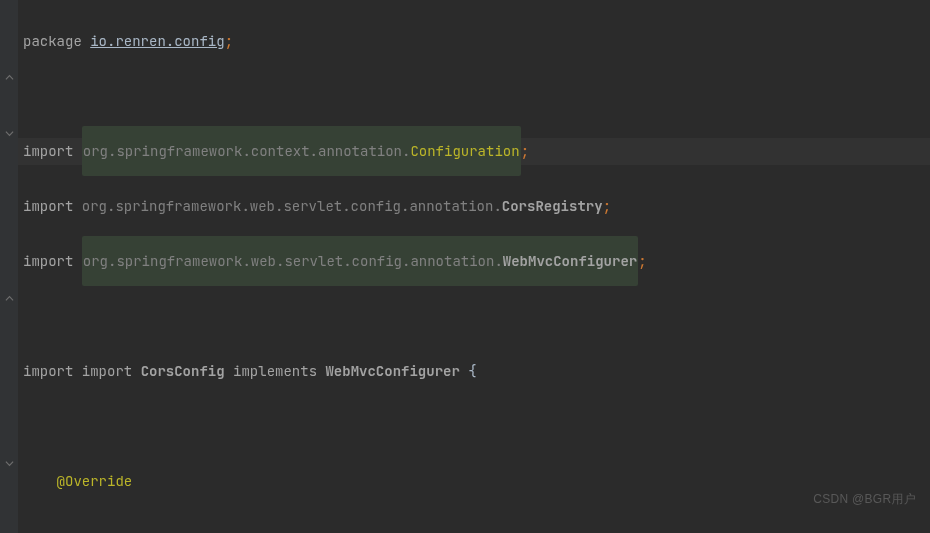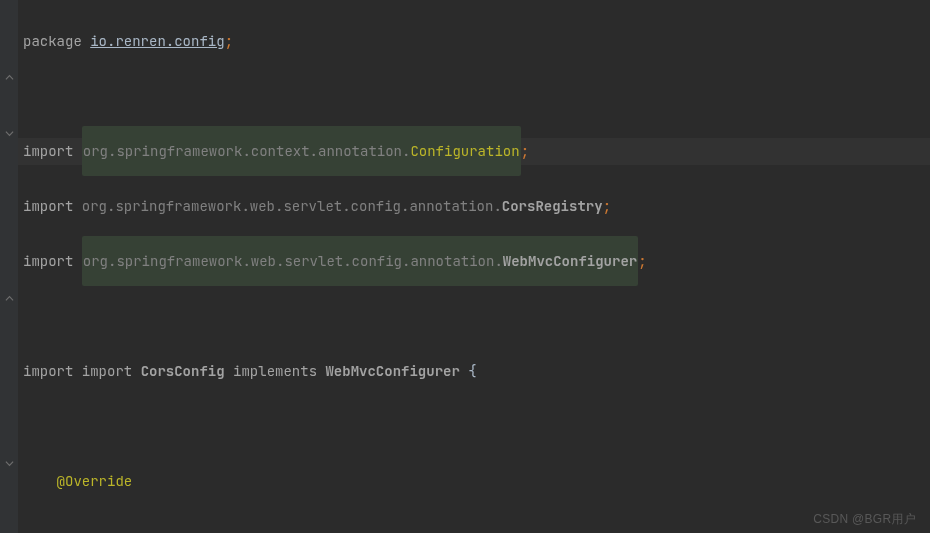--- a/index.html
+++ b/index.html
@@ -45,21 +45,21 @@
   .kw { color: #a3a3a3; }
   .pkg { color: #a9b7c6; text-decoration: underline; }
   .unused { color: #808080; }
   .cls { color: #a3a3a3; font-weight: bold; }
   .ann { color: #bbb529; }
   .semi { color: #cc7832; }
   .brace { color: #a9b7c6; }
   .watermark {
     position: absolute;
     right: 14px;
-    bottom: 0;
+    bottom: 20px;
     color: #6b6b6b;
     font-size: 12px;
     font-family: sans-serif;
     opacity: 0.7;
     letter-spacing: 0.3px;
   }
   .bg-hint { background: #364135; border-radius:2px; padding:16px 1px;}
 </style>
 </head>
 <body>

